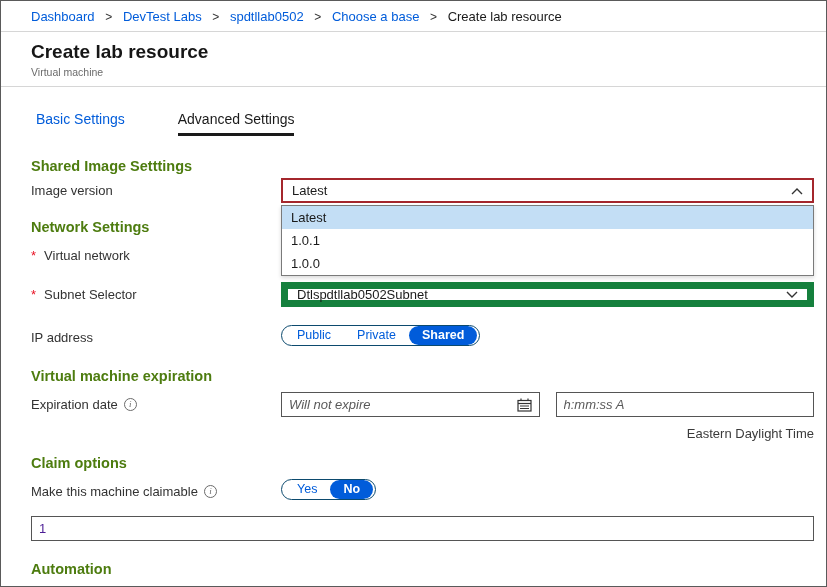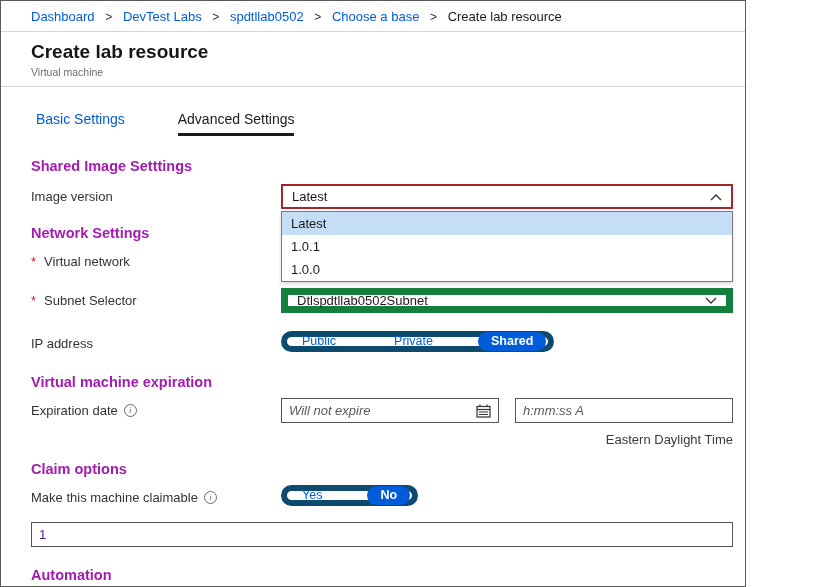--- a/index.html
+++ b/index.html
@@ -2,21 +2,21 @@
 <html><head>
 <meta charset="utf-8">
 <style>
   * { box-sizing: border-box; margin: 0; padding: 0; }
   html,body { background:#fff; }
   body {
     font-family: "Liberation Sans", "DejaVu Sans", sans-serif;
     width: 827px; height: 587px;
   }
   .window {
-    width: 746px; height: 587px;
+    width: 827px; height: 587px;
     border: 1px solid #5a5a5a;
     background: #fff;
     overflow: hidden;
     position: relative;
   }
   
   .breadcrumb {
     padding: 8px 12px 7px 30px;
     font-size: 13px;
     border-bottom: 1px solid #d6d6d6;
@@ -28,23 +28,23 @@
   
   .header { padding: 9px 12px 8px 30px; border-bottom: 1px solid #d6d6d6; }
   .header .title { font-size: 19px; font-weight: bold; color:#161616; }
   .header .subtitle { font-size: 10.5px; color:#6b6b6b; margin-top: 3px; }
   
   .tabs { display:flex; gap: 53px; padding-left: 35px; margin-top: 24px; }
   .tab { font-size: 14px; padding-bottom: 6px; cursor: pointer; color:#015cda; }
   .tab.active { color:#1a1a1a; border-bottom: 3px solid #1a1a1a; }
   
   .content { padding: 12px 12px 0 30px; }
-  h3.section { font-size: 14.5px; font-weight: bold; color:#a21caf; margin-top: 16px; }
+  h3.section { font-size: 14.5px; font-weight: bold; color:#4d7c0f; margin-top: 16px; }
   h3.section:first-child { margin-top: 10px; }
-  .row { display:flex; align-items:flex-start; margin-top: 10px; }
+  .row { display:flex; align-items:flex-start; margin-top: 4px; }
   .row .label {
     width: 250px; flex-shrink: 0; font-size: 13px; color:#333;
     padding-top: 5px; display:flex; align-items:center; gap:6px;
   }
   .row .field { flex: 1; position: relative; }
   .req { color:#e81123; margin-right: 2px; font-size: 13px; }
   .info {
     display:inline-block; width:13px; height:13px; border-radius:50%;
     border:1px solid #6b6b6b; color:#6b6b6b; font-size:9px; line-height:11px;
     text-align:center; font-style:italic; font-family:"Liberation Serif", serif;
@@ -59,22 +59,22 @@
   }
   .combobox.highlighted { border: 2px solid #a4262c; }
   .dropdown-list {
     position:absolute; left:0; right:0; top: 27px; z-index: 6;
     background:#fff; border: 1px solid #7a7a7a; box-shadow: 0 2px 4px rgba(0,0,0,.15);
   }
   .option { font-size: 13px; padding: 4px 9px; cursor:pointer; color:#1a1a1a; }
   .option.selected { background:#c3def5; }
   
   .toggle {
-    display:inline-flex; align-items:center; border:6px solid #0c4a6e;
-    border-radius: 12px; background:#fff; height: 21px; padding: 0 2px; gap: 32px;
+    display:inline-flex; align-items:center; border:1px solid #0c4a6e;
+    border-radius: 12px; background:#fff; height: 21px; padding: 0 2px;
   }
   .toggle .opt {
     font-size: 12.5px; color:#015cda; padding: 1px 13px; cursor:pointer;
     border-radius: 10px; line-height: 17px;
   }
   .toggle .opt.selected { background:#015cda; color:#fff; font-weight:bold; }
   
   .inputbox {
     height: 25px; border: 1px solid #555; background:#fff;
     display:flex; align-items:center; padding: 0 7px;

